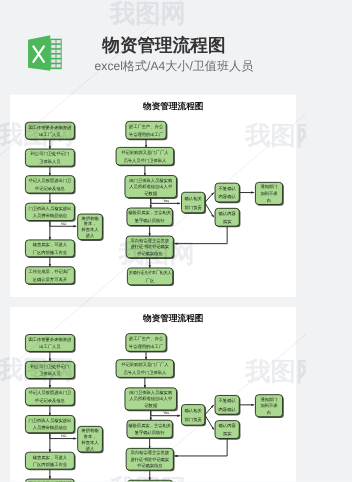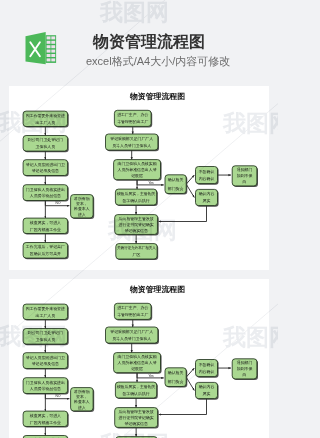--- a/index.html
+++ b/index.html
@@ -40,21 +40,21 @@
             <rect x="27.3" y="28.4" width="3.9" height="3.0"></rect>
         </g>
         <path d="M1.5 6.2 L21.7 2.0 L21.7 34.3 L1.5 31.6 Z" fill="#4cb859"></path>
         <g stroke="#ffffff" stroke-width="1.9" stroke-linecap="round">
           <line x1="6.3" y1="12.2" x2="15.9" y2="26.2"></line>
           <line x1="15.9" y1="12.2" x2="6.3" y2="26.2"></line>
         </g>
       </svg>
     </div>
     <div class="title">物资管理流程图</div>
-    <div class="subtitle">excel格式/A4大小/内容可修改</div>
+    <div class="subtitle">excel格式/A4大小/卫值班人员</div>
   </div>
 
   <div class="panel" id="p1">
     <div class="chartwrap"><svg width="260" height="186" viewBox="0 0 260 186">
           <defs>
             <marker id="ah0" markerWidth="3" markerHeight="3" refX="2.6" refY="1.1" orient="auto" markerUnits="userSpaceOnUse">
               <path d="M0,0 L2.7,1.1 L0,2.2 z" fill="#2a2a2a"></path>
             </marker>
           </defs>
           <g stroke="#2a2a2a" stroke-width="0.9" fill="none">

